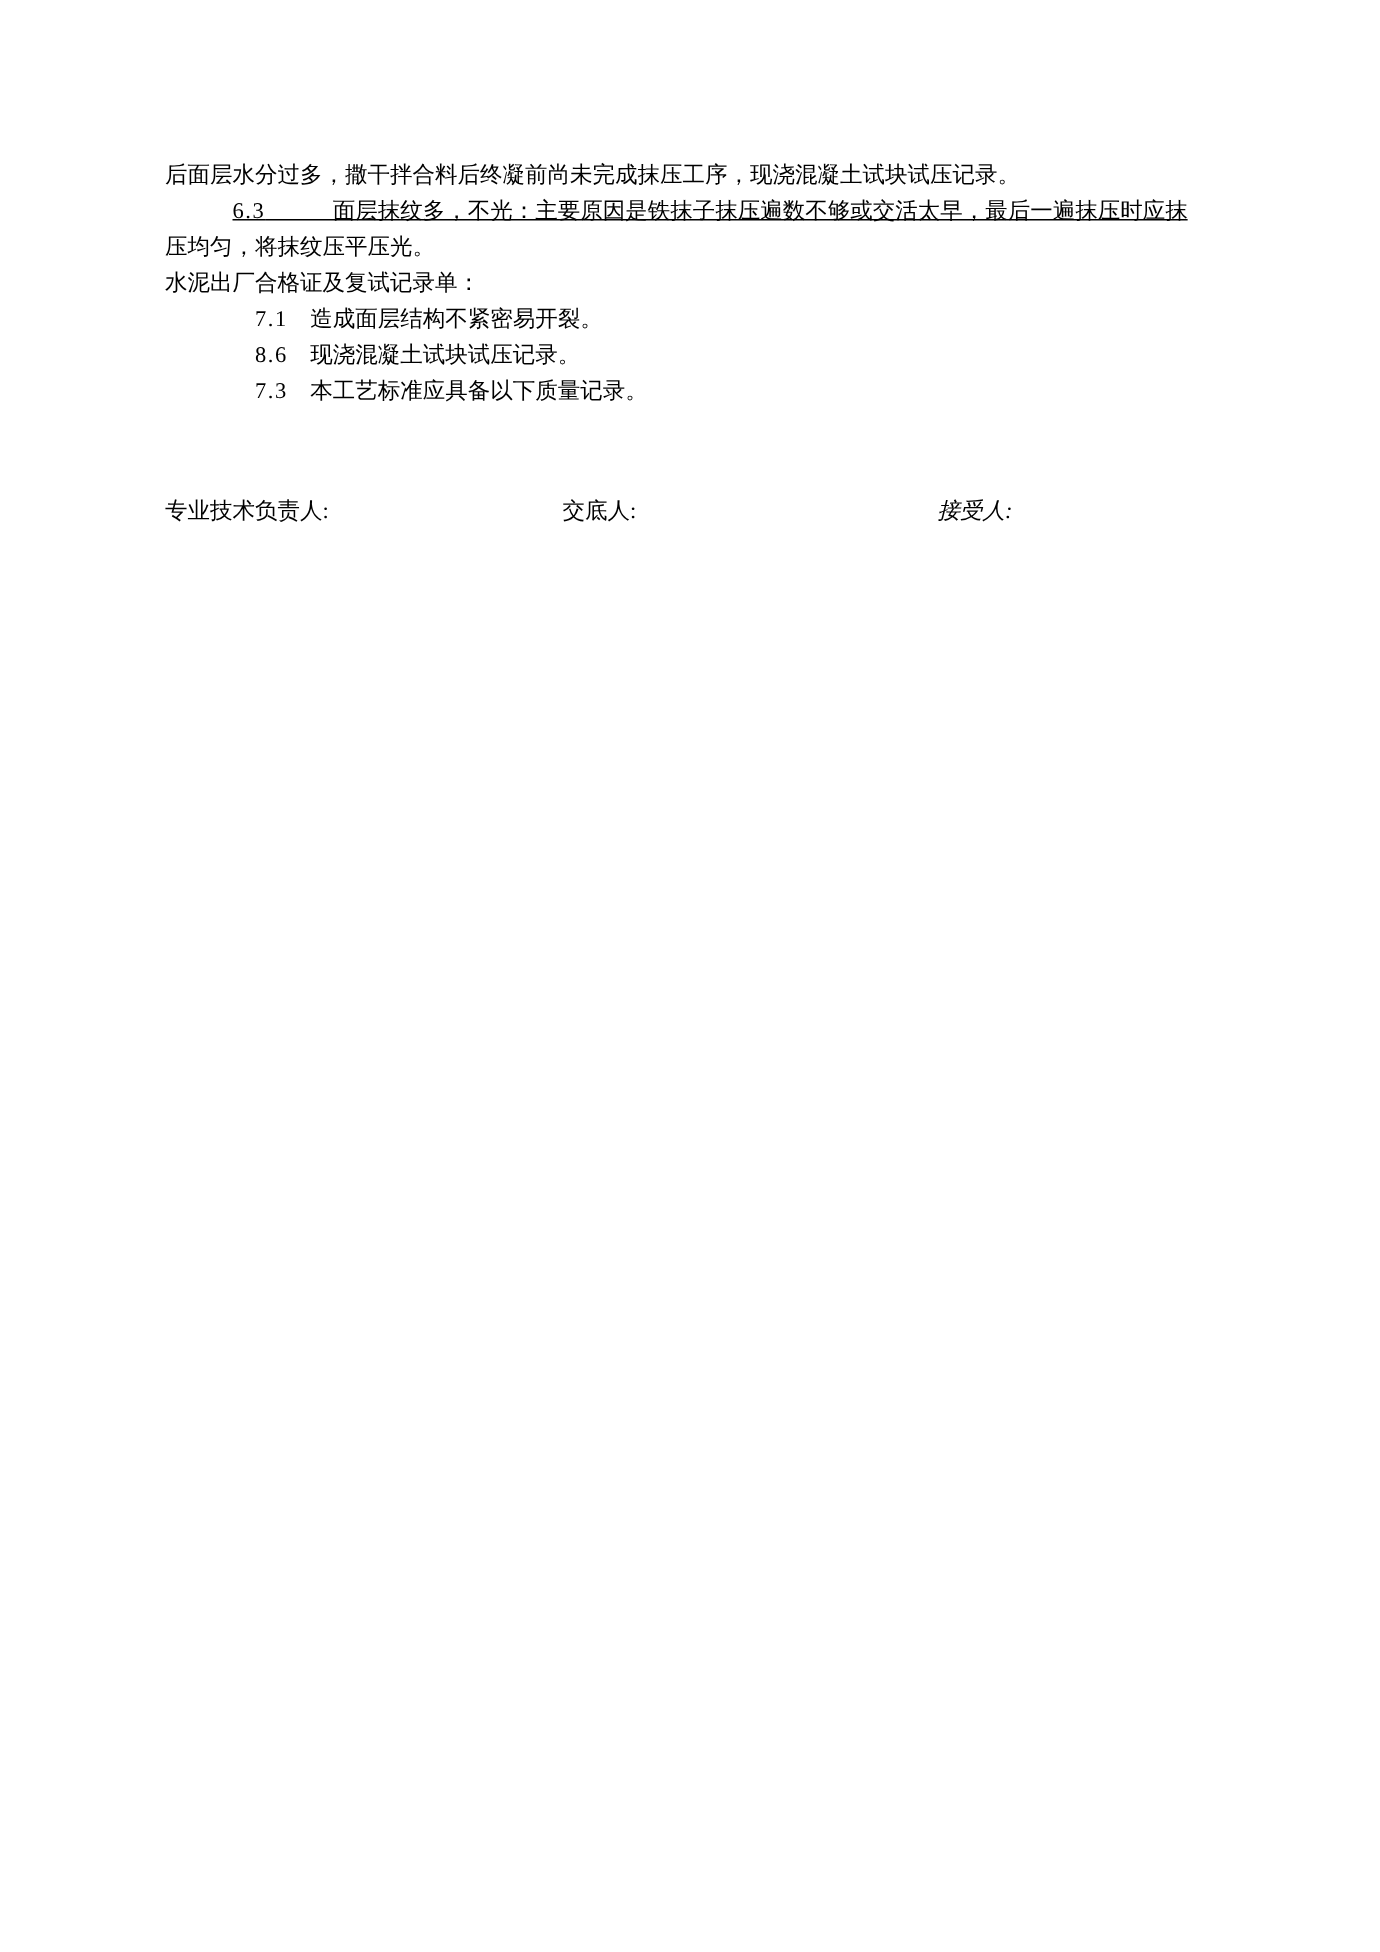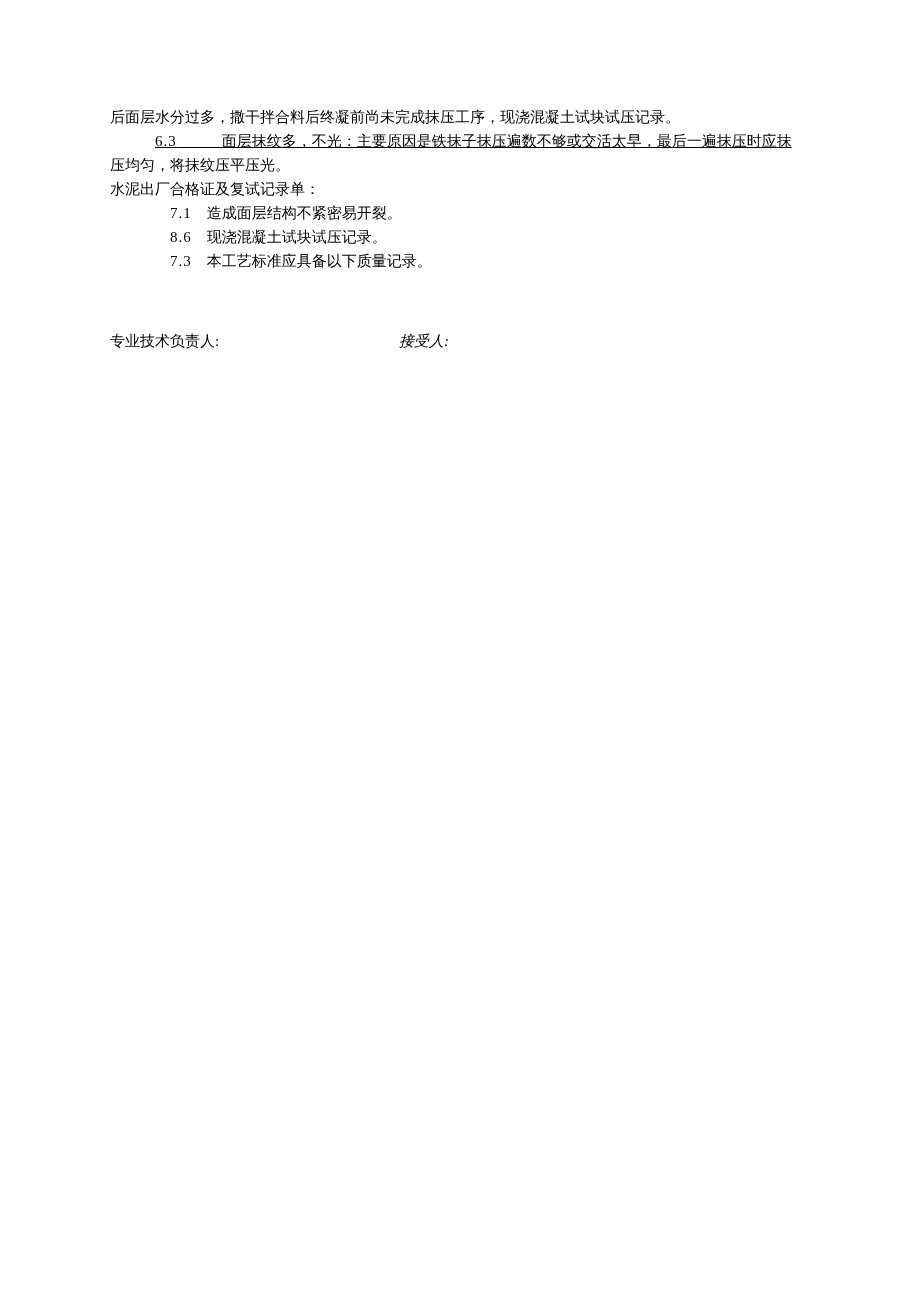--- a/index.html
+++ b/index.html
@@ -25,21 +25,20 @@
       padding-left: 45px;
       text-decoration: underline;
     }
     .indent-2 {
       padding-left: 60px;
     }
     .signature-row {
       display: flex;
       margin-top: 56px;
       padding-left: 0;
-      gap: 24px;
     }
     .sig-col-1 {
       width: 265px;
     }
     .sig-col-2 {
       width: 250px;
     }
     .sig-col-3 {
       flex: 1;
       font-style: italic;
@@ -69,14 +68,15 @@
 <div class="paragraph indent-2">
   <span class="num">8.6</span><span>　现浇混凝土试块试压记录。</span>
 </div>
 
 <div class="paragraph indent-2">
   <span class="num">7.3</span><span>　本工艺标准应具备以下质量记录。</span>
 </div>
 
 <div class="signature-row">
   <div class="sig-col-1">专业技术负责人:</div>
+  <div class="sig-col-2">交底人:</div>
   <div class="sig-col-3">接受人:</div>
 </div>
 
 </body></html>

